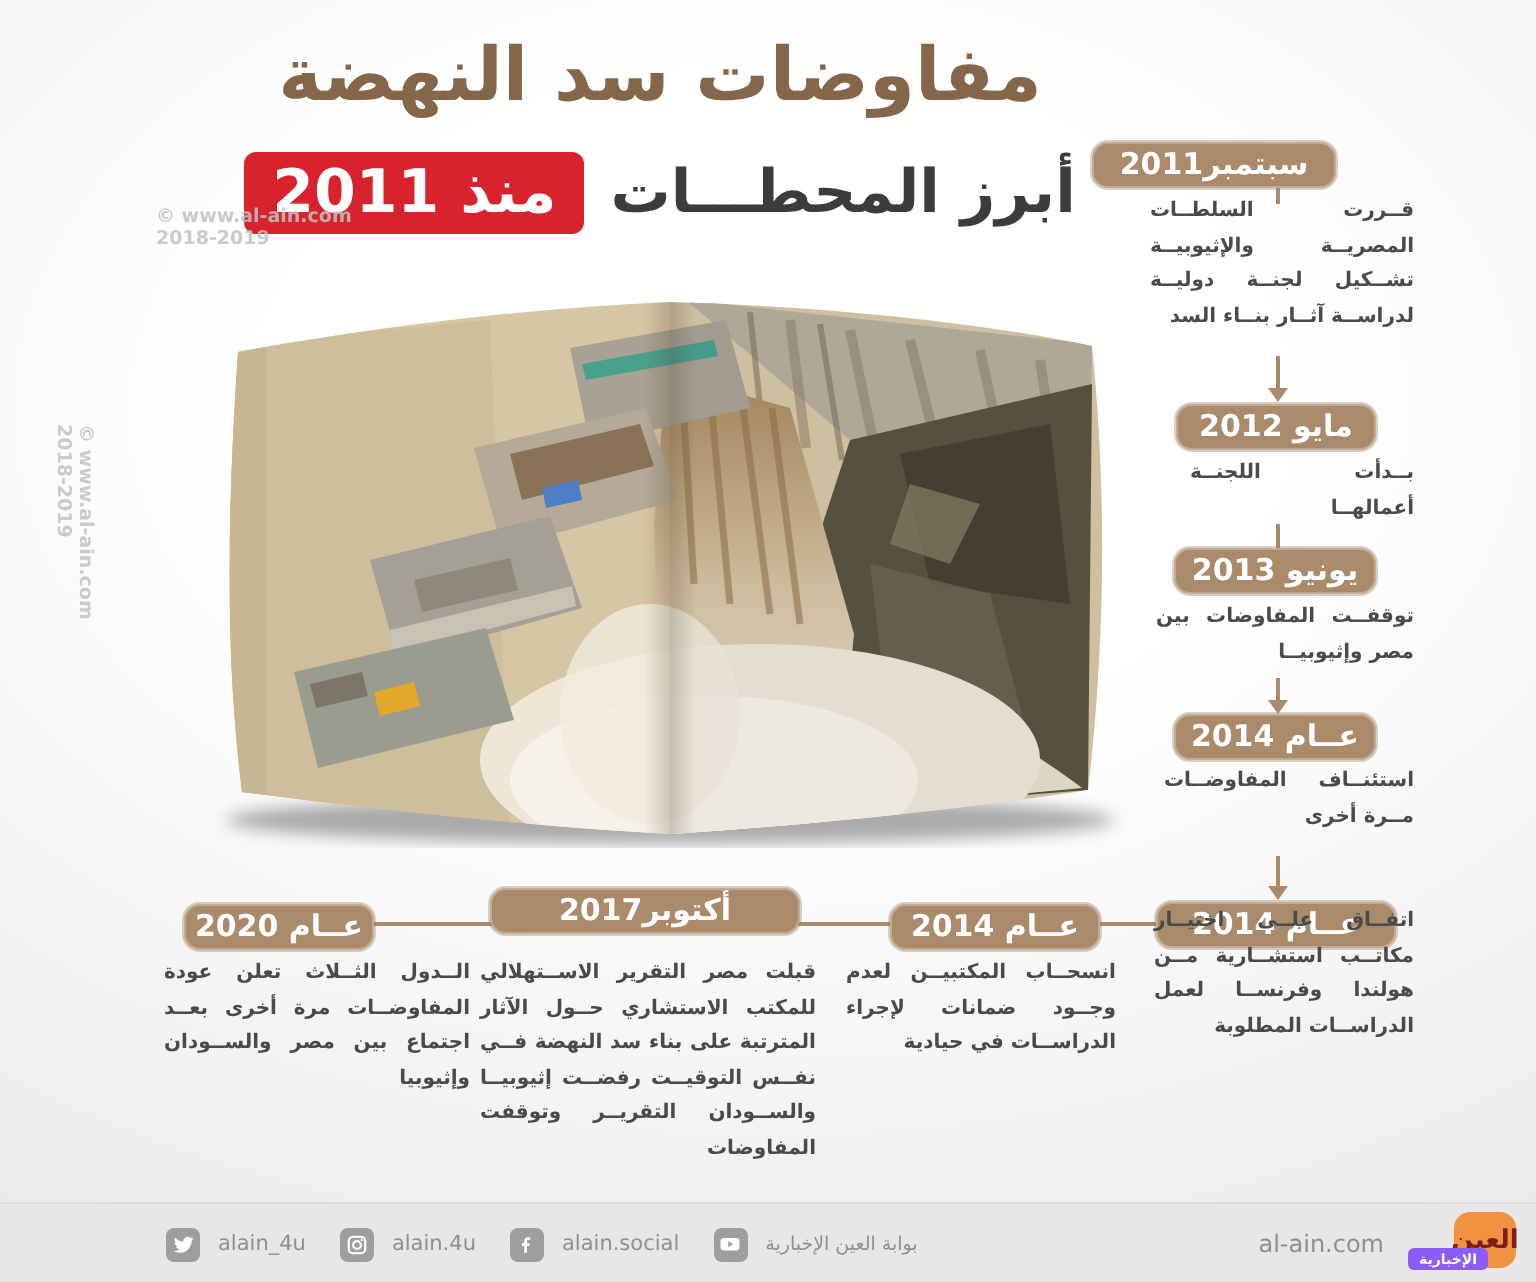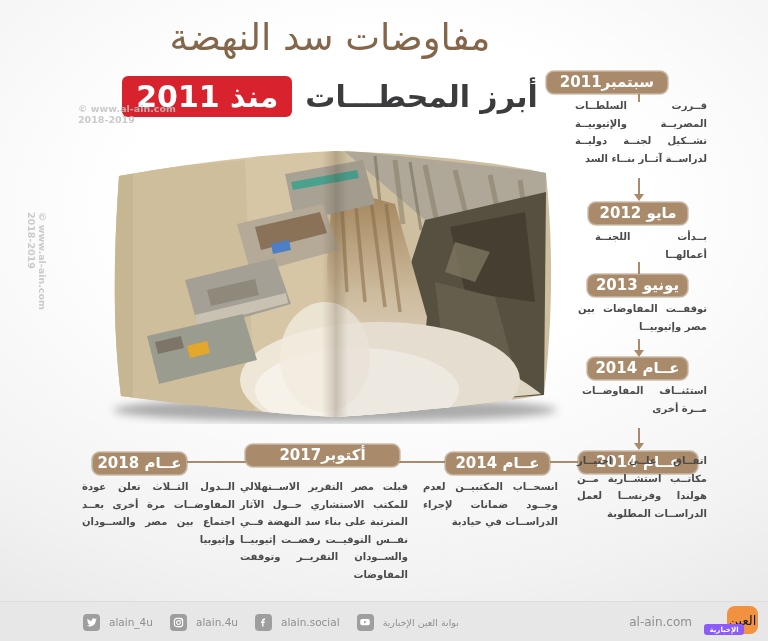--- a/index.html
+++ b/index.html
@@ -3,21 +3,21 @@
 <meta charset="utf-8">
 <style>
   html,body{margin:0;padding:0;}
   body{font-family:"DejaVu Sans",sans-serif;}
   #stage{
     position:relative;width:768px;height:641px;overflow:hidden;
     background:radial-gradient(120% 95% at 50% 32%, #ffffff 28%, #f2f2f2 62%, #dcdcdc 100%);
   }
   
   .hdr{position:absolute;left:70px;top:14px;width:520px;text-align:center;direction:rtl;}
-  .hdr .t1{font-size:37px;font-weight:normal;color:#84674a;letter-spacing:-1px;line-height:48px;}
+  .hdr .t1{font-size:37px;font-weight:bold;color:#84674a;letter-spacing:-1px;line-height:48px;}
   .hdr .row2{display:flex;direction:rtl;justify-content:center;align-items:center;gap:13px;margin-top:14px;}
   .hdr .t2{font-size:30px;font-weight:bold;color:#3c3c3e;letter-spacing:-1px;}
   .since{background:#d8232f;color:#fff;font-size:30px;font-weight:bold;
          padding:3px 14px;border-radius:6px;direction:rtl;}
   
   .wm{color:#c2c2c2;font-size:9.5px;line-height:11px;font-weight:bold;opacity:.85;}
   .wm-top{position:absolute;left:78px;top:103px;}
   .wm-side{position:absolute;left:48px;top:212px;transform:rotate(90deg);transform-origin:0 0;white-space:nowrap;}
   
   .badge{position:absolute;background:#a98b6b;color:#ffffff;font-weight:bold;font-size:15px;
@@ -34,21 +34,21 @@
           border-top:1px solid #dddddd;display:flex;align-items:center;}
   .social{display:flex;align-items:center;gap:9px;padding-left:83px;}
   .sq{width:17px;height:17px;border-radius:4px;background:#9e9e9e;display:flex;
       align-items:center;justify-content:center;flex:0 0 auto;}
   .handle{font-size:10.5px;color:#8f8f8f;margin-right:8px;}
   .handle.ar{direction:rtl;font-size:9.5px;}
   .fright{position:absolute;right:10px;top:0;height:40px;display:flex;align-items:center;gap:8px;}
   .site{font-size:12px;color:#8f8f8f;margin-left:48px;}
   .logo{position:relative;width:58px;height:36px;}
   .logo .orange{position:absolute;right:0;top:2px;width:31px;height:28px;background:#f0923f;
-        border-radius:8px;color:#0f172a;font-weight:normal;font-size:13px;display:flex;
+        border-radius:8px;color:#7f1d1d;font-weight:bold;font-size:13px;display:flex;
         align-items:center;justify-content:center;direction:rtl;text-align:center;}
   .logo .teal{position:absolute;right:14px;top:20px;width:40px;height:11px;background:#8b5cf6;
         border-radius:3px;color:#fff;font-size:7px;font-weight:bold;display:flex;
         align-items:center;justify-content:center;direction:rtl;text-align:center;}
   svg{display:block;}
 </style>
 </head>
 <body>
 
 <div id="stage">
@@ -155,21 +155,21 @@
 
   <div class="badge" style="left:578px;top:451px;width:120px;">عــام 2014</div>
   <div class="tbody" style="left:577px;top:452px;width:130px;">اتفــاق علــى اختيــار مكاتــب استشــارية مــن هولندا وفرنســا لعمل الدراســات المطلوبة</div>
 
   <div class="badge" style="left:445px;top:452px;width:105px;">عــام 2014</div>
   <div class="tbody" style="left:423px;top:478px;width:135px;">انسحــاب المكتبيــن لعدم وجــود ضمانات لإجراء الدراســات في حيادية</div>
 
   <div class="badge" style="left:245px;top:444px;width:155px;">أكتوبر2017</div>
   <div class="tbody" style="left:240px;top:478px;width:168px;">قبلت مصر التقرير الاســتهلالي للمكتب الاستشاري حــول الآثار المترتبة على بناء سد النهضة فــي نفــس التوقيــت رفضــت إثيوبيــا والســودان التقريــر وتوقفت المفاوضات</div>
 
-  <div class="badge" style="left:92px;top:452px;width:95px;">عــام 2018</div>
+  <div class="badge" style="left:92px;top:452px;width:95px;">عــام 2020</div>
   <div class="tbody" style="left:82px;top:478px;width:153px;">الــدول الثــلاث تعلن عودة المفاوضــات مرة أخرى بعــد اجتماع بين مصر والســودان وإثيوبيا</div>
 
   <div class="footer">
     <div class="social">
       <span class="sq">
         <svg width="11" height="11" viewBox="0 0 24 24">
             <path fill="#ffffff" d="M23.4 4.8c-.8.4-1.6.6-2.5.8.9-.5 1.6-1.4 1.9-2.4-.8.5-1.8.9-2.8 1.1-.8-.9-2-1.4-3.2-1.4-2.4 0-4.4 2-4.4 4.4 0 .3 0 .7.1 1-3.7-.2-6.9-1.9-9.1-4.6-.4.6-.6 1.4-.6 2.2 0 1.5.8 2.9 2 3.7-.7 0-1.4-.2-2-.6v.1c0 2.1 1.5 3.9 3.5 4.3-.4.1-.8.2-1.2.2-.3 0-.6 0-.8-.1.6 1.8 2.2 3 4.1 3.1-1.5 1.2-3.4 1.9-5.5 1.9H2c2 1.3 4.3 2 6.8 2 8.1 0 12.6-6.7 12.6-12.6v-.6c.9-.6 1.6-1.4 2.2-2.3z"></path>
           </svg>
       </span>
       <span class="handle">alain_4u</span>

